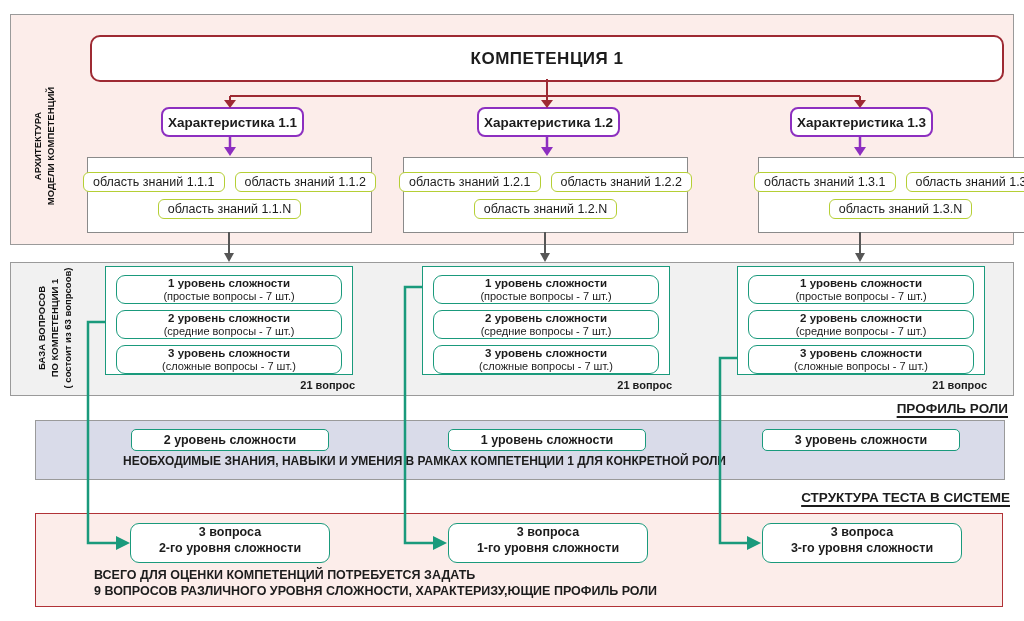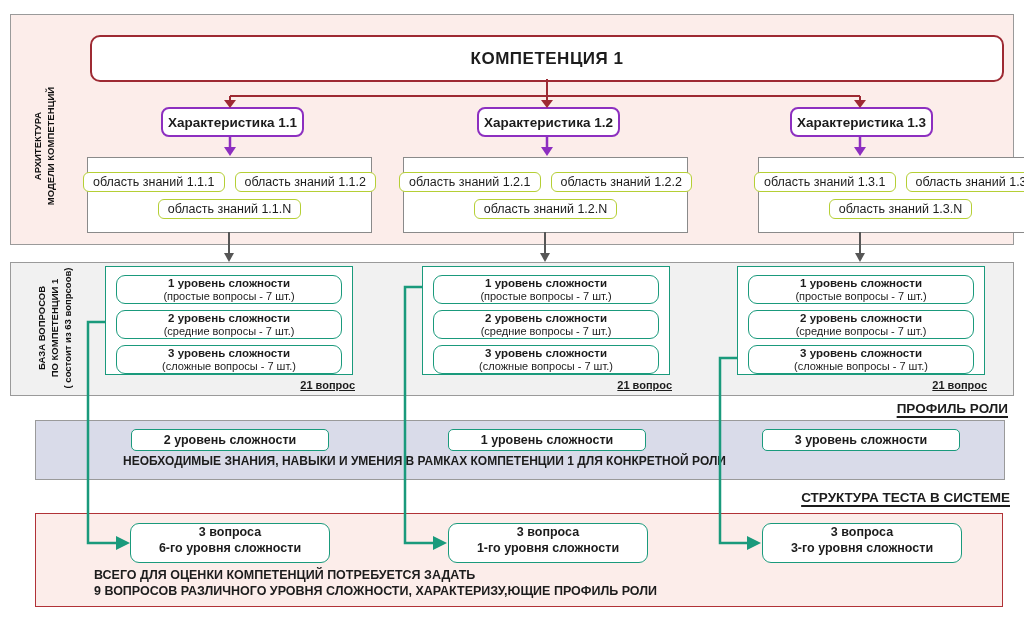--- a/index.html
+++ b/index.html
@@ -25,21 +25,21 @@
             display:flex;flex-direction:column;align-items:center;justify-content:center;gap:7px;}
   .know-row{display:flex;gap:10px;justify-content:center;}
   .chip{background:#fff;border:1.5px solid #b5cf35;border-radius:6px;padding:2px 9px;font-size:12.5px;white-space:nowrap;}
   
   .qgroup{top:266px;width:248px;height:109px;background:#fff;border:1.5px solid #1a9a7c;
           display:flex;flex-direction:column;align-items:center;justify-content:flex-start;padding-top:8px;box-sizing:border-box;gap:6px;}
   .level-box{width:226px;height:29px;background:#fff;border:1.4px solid #1a9a7c;border-radius:9px;
              display:flex;flex-direction:column;align-items:center;justify-content:center;box-sizing:border-box;}
   .level-title{font-weight:bold;font-size:11.5px;line-height:13px;}
   .level-sub{font-size:11px;line-height:12px;}
-  .qtotal{top:379px;width:100px;text-align:right;font-weight:bold;font-size:11px;text-decoration:underline;}
+  .qtotal{top:379px;width:100px;text-align:right;font-weight:bold;font-size:11px;}
   
   .heading{font-weight:bold;font-size:13.5px;text-decoration:underline;text-underline-offset:3px;text-decoration-thickness:1.5px;white-space:nowrap;}
   
   .profile-chip{top:429px;width:196px;height:20px;background:#fff;border:1.5px solid #1a9a7c;border-radius:5px;
                 display:flex;align-items:center;justify-content:center;font-weight:bold;font-size:12.5px;}
   .profile-desc{left:123px;top:454px;font-weight:bold;font-size:12px;white-space:nowrap;}
   
   .test-box{top:523px;width:198px;height:38px;background:#fff;border:1.5px solid #1a9a7c;border-radius:9px;
             display:flex;flex-direction:column;align-items:center;justify-content:flex-start;font-weight:bold;font-size:12.5px;line-height:16px;}
   .test-summary{left:94px;top:568px;font-weight:bold;font-size:12.5px;line-height:15.5px;white-space:nowrap;}
@@ -160,21 +160,21 @@
   <div class="abs sec-profile"></div>
   <div class="abs profile-chip" style="left:131px;">2 уровень сложности</div>
   <div class="abs profile-chip" style="left:448px;">1 уровень сложности</div>
   <div class="abs profile-chip" style="left:762px;">3 уровень сложности</div>
   <div class="abs profile-desc">НЕОБХОДИМЫЕ ЗНАНИЯ, НАВЫКИ И УМЕНИЯ В РАМКАХ КОМПЕТЕНЦИИ 1 ДЛЯ КОНКРЕТНОЙ РОЛИ</div>
 
   <div class="abs heading" style="right:14px;top:490px;">СТРУКТУРА ТЕСТА В СИСТЕМЕ</div>
   <div class="abs sec-test"></div>
   <div class="abs test-box" style="left:130px;">
     <div>3 вопроса</div>
-    <div>6-го уровня сложности</div>
+    <div>2-го уровня сложности</div>
   </div>
   <div class="abs test-box" style="left:448px;">
     <div>3 вопроса</div>
     <div>1-го уровня сложности</div>
   </div>
   <div class="abs test-box" style="left:762px;">
     <div>3 вопроса</div>
     <div>3-го уровня сложности</div>
   </div>
   <div class="abs test-summary">

